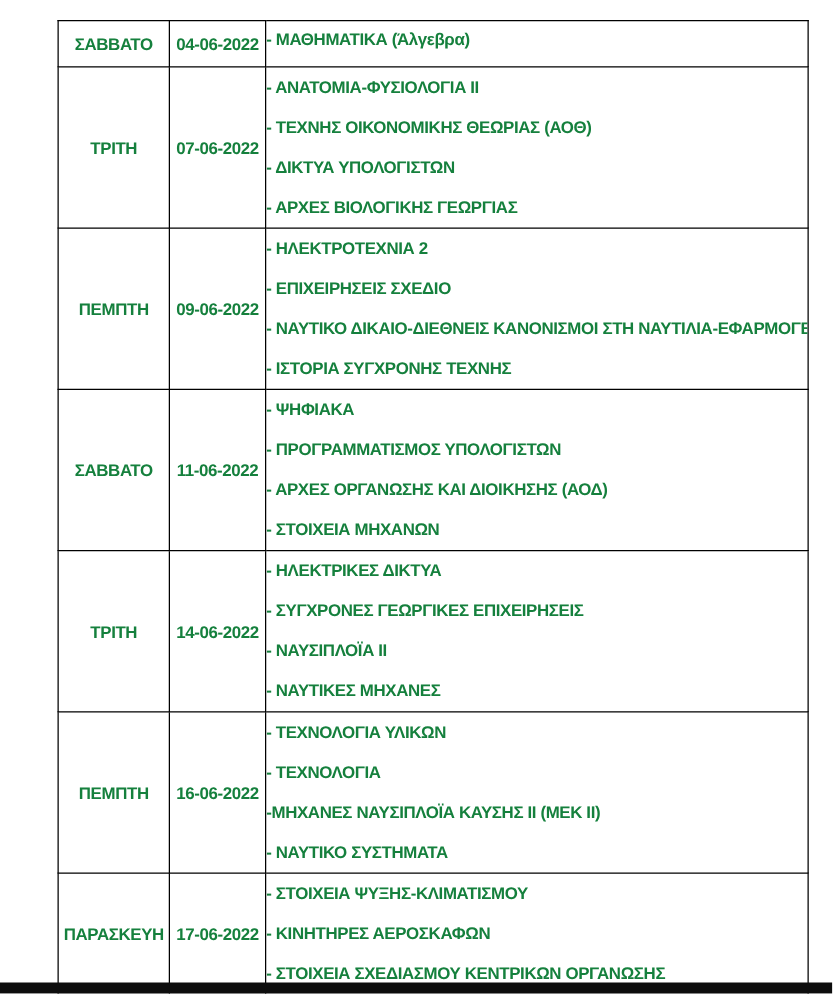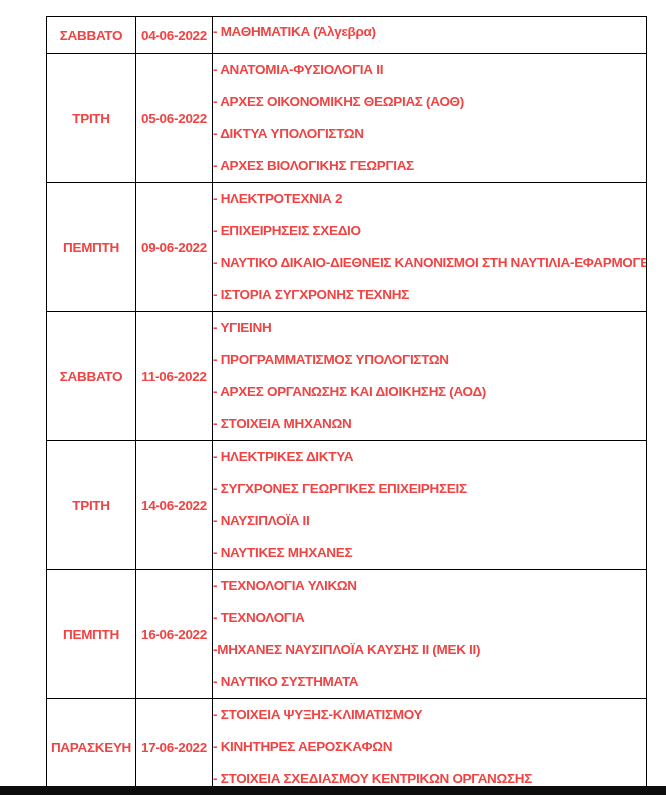--- a/index.html
+++ b/index.html
@@ -15,21 +15,21 @@
     background: #ffffff;
     overflow: hidden;
   }
   table.schedule {
     position: absolute;
     left: 46px;
     top: 16px;
     width: 601px;
     border-collapse: collapse;
     table-layout: fixed;
-    color: #ef4444;
+    color: #15803d;
   }
   table.schedule td {
     border: 1.6px solid #000000;
     font-weight: bold;
     font-size: 13.5px;
     letter-spacing: -0.3px;
     padding: 0;
   }
   td.day-cell {
     width: 88px;
@@ -75,45 +75,45 @@
     <tr>
       <td class="day-cell">ΣΑΒΒΑΤΟ</td>
       <td class="date-cell">04-06-2022</td>
       <td class="subjects-cell">
             <div class="subject-line">- ΜΑΘΗΜΑΤΙΚΑ (Άλγεβρα)</div>
           </td>
     </tr>
 
     <tr>
       <td class="day-cell">ΤΡΙΤΗ</td>
-      <td class="date-cell">05-06-2022</td>
+      <td class="date-cell">07-06-2022</td>
       <td class="subjects-cell">
             <div class="subject-line">- ΑΝΑΤΟΜΙΑ-ΦΥΣΙΟΛΟΓΙΑ ΙΙ</div>
-            <div class="subject-line">- ΑΡΧΕΣ ΟΙΚΟΝΟΜΙΚΗΣ ΘΕΩΡΙΑΣ (ΑΟΘ)</div>
+            <div class="subject-line">- ΤΕΧΝΗΣ ΟΙΚΟΝΟΜΙΚΗΣ ΘΕΩΡΙΑΣ (ΑΟΘ)</div>
             <div class="subject-line">- ΔΙΚΤΥΑ ΥΠΟΛΟΓΙΣΤΩΝ</div>
             <div class="subject-line">- ΑΡΧΕΣ ΒΙΟΛΟΓΙΚΗΣ ΓΕΩΡΓΙΑΣ</div>
           </td>
     </tr>
 
     <tr>
       <td class="day-cell">ΠΕΜΠΤΗ</td>
       <td class="date-cell">09-06-2022</td>
       <td class="subjects-cell">
             <div class="subject-line">- ΗΛΕΚΤΡΟΤΕΧΝΙΑ 2</div>
             <div class="subject-line">- ΕΠΙΧΕΙΡΗΣΕΙΣ ΣΧΕΔΙΟ</div>
             <div class="subject-line">- ΝΑΥΤΙΚΟ ΔΙΚΑΙΟ-ΔΙΕΘΝΕΙΣ ΚΑΝΟΝΙΣΜΟΙ ΣΤΗ ΝΑΥΤΙΛΙΑ-ΕΦΑΡΜΟΓΕΣ</div>
             <div class="subject-line">- ΙΣΤΟΡΙΑ ΣΥΓΧΡΟΝΗΣ ΤΕΧΝΗΣ</div>
           </td>
     </tr>
 
     <tr>
       <td class="day-cell">ΣΑΒΒΑΤΟ</td>
       <td class="date-cell">11-06-2022</td>
       <td class="subjects-cell">
-            <div class="subject-line">- ΥΓΙΕΙΝΗ</div>
+            <div class="subject-line">- ΨΗΦΙΑΚΑ</div>
             <div class="subject-line">- ΠΡΟΓΡΑΜΜΑΤΙΣΜΟΣ ΥΠΟΛΟΓΙΣΤΩΝ</div>
             <div class="subject-line">- ΑΡΧΕΣ ΟΡΓΑΝΩΣΗΣ ΚΑΙ ΔΙΟΙΚΗΣΗΣ (ΑΟΔ)</div>
             <div class="subject-line">- ΣΤΟΙΧΕΙΑ ΜΗΧΑΝΩΝ</div>
           </td>
     </tr>
 
     <tr>
       <td class="day-cell">ΤΡΙΤΗ</td>
       <td class="date-cell">14-06-2022</td>
       <td class="subjects-cell">

